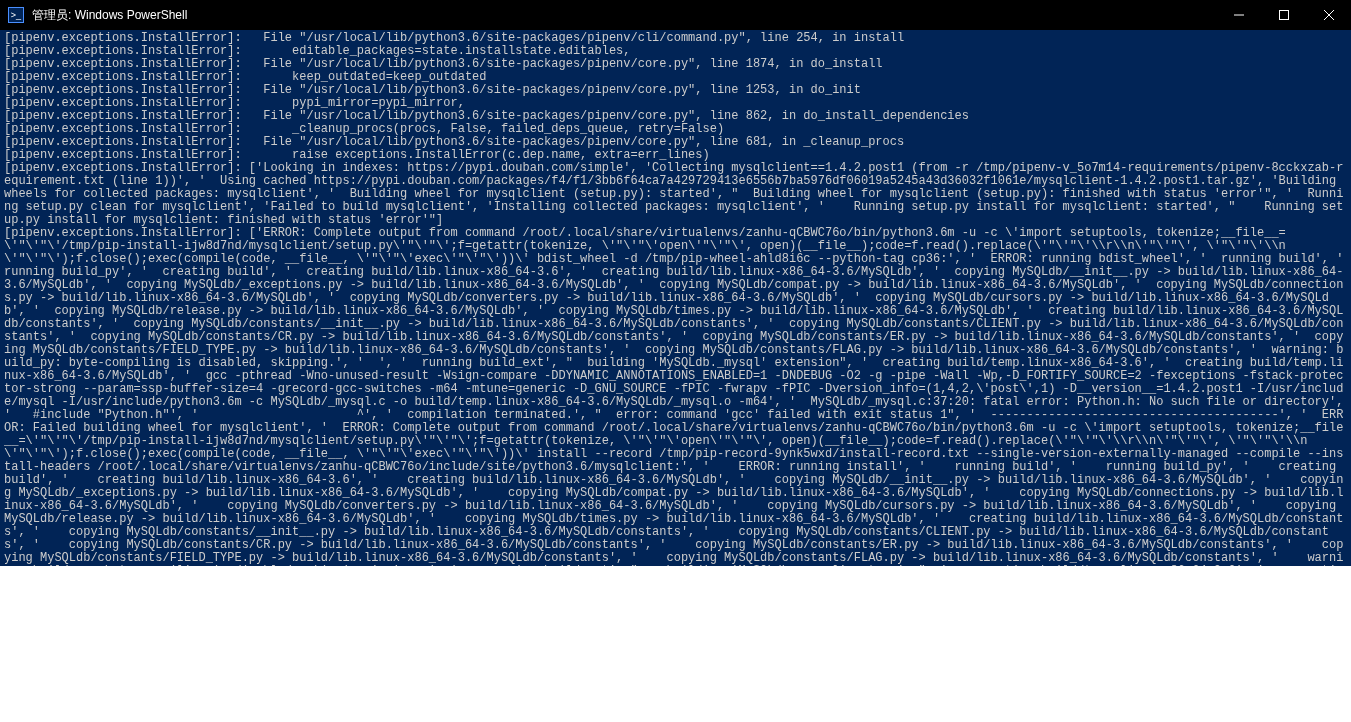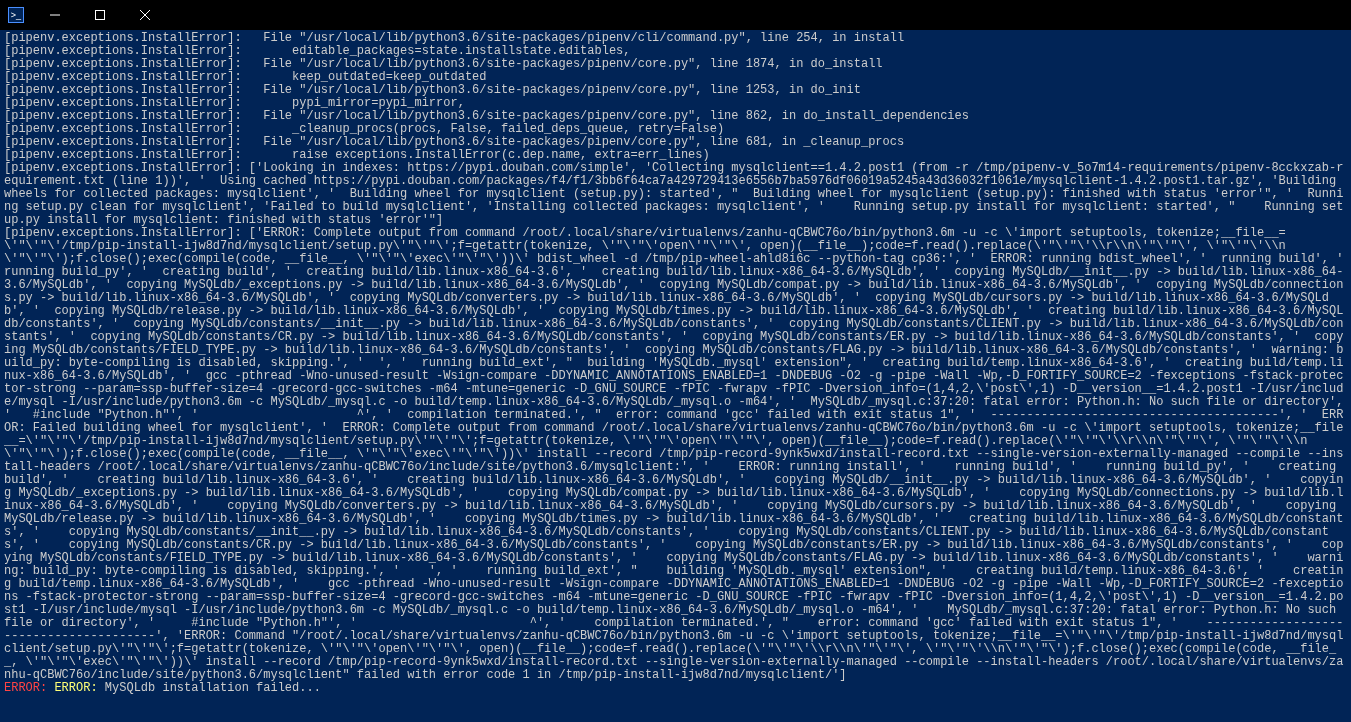--- a/index.html
+++ b/index.html
@@ -23,40 +23,41 @@
   }
   .titlebar .title { flex: 1; }
   .win-controls { display: flex; }
   .win-btn {
     width: 45px; height: 30px;
     display: flex; align-items: center; justify-content: center;
     color: #fff; font-size: 11px;
   }
   .terminal {
     width: 1351px;
-    height: 692px;
+    height: 536px;
     background: #012456;
     color: #cccccc;
     font-size: 12px;
     line-height: 13px;
     padding: 2px 4px;
     white-space: pre-wrap;
     word-break: break-all;
     overflow: hidden;
   }
   .err-red { color: #ff4444; }
   .err-yellow { color: #ffff77; }
 </style>
 </head>
 <body>
 
 <div class="titlebar">
   <div class="icon">
       <span>&gt;_</span>
     </div>
+  <div class="title">管理员: Windows PowerShell</div>
   <div class="win-controls">
     <div class="win-btn">
       <svg width="10" height="10" viewBox="0 0 10 10">
           <line x1="0" y1="5" x2="10" y2="5" stroke="#fff" stroke-width="1"></line>
         </svg>
     </div>
     <div class="win-btn">
       <svg width="10" height="10" viewBox="0 0 10 10">
           <rect x="0.5" y="0.5" width="9" height="9" fill="none" stroke="#fff" stroke-width="1"></rect>
         </svg>

